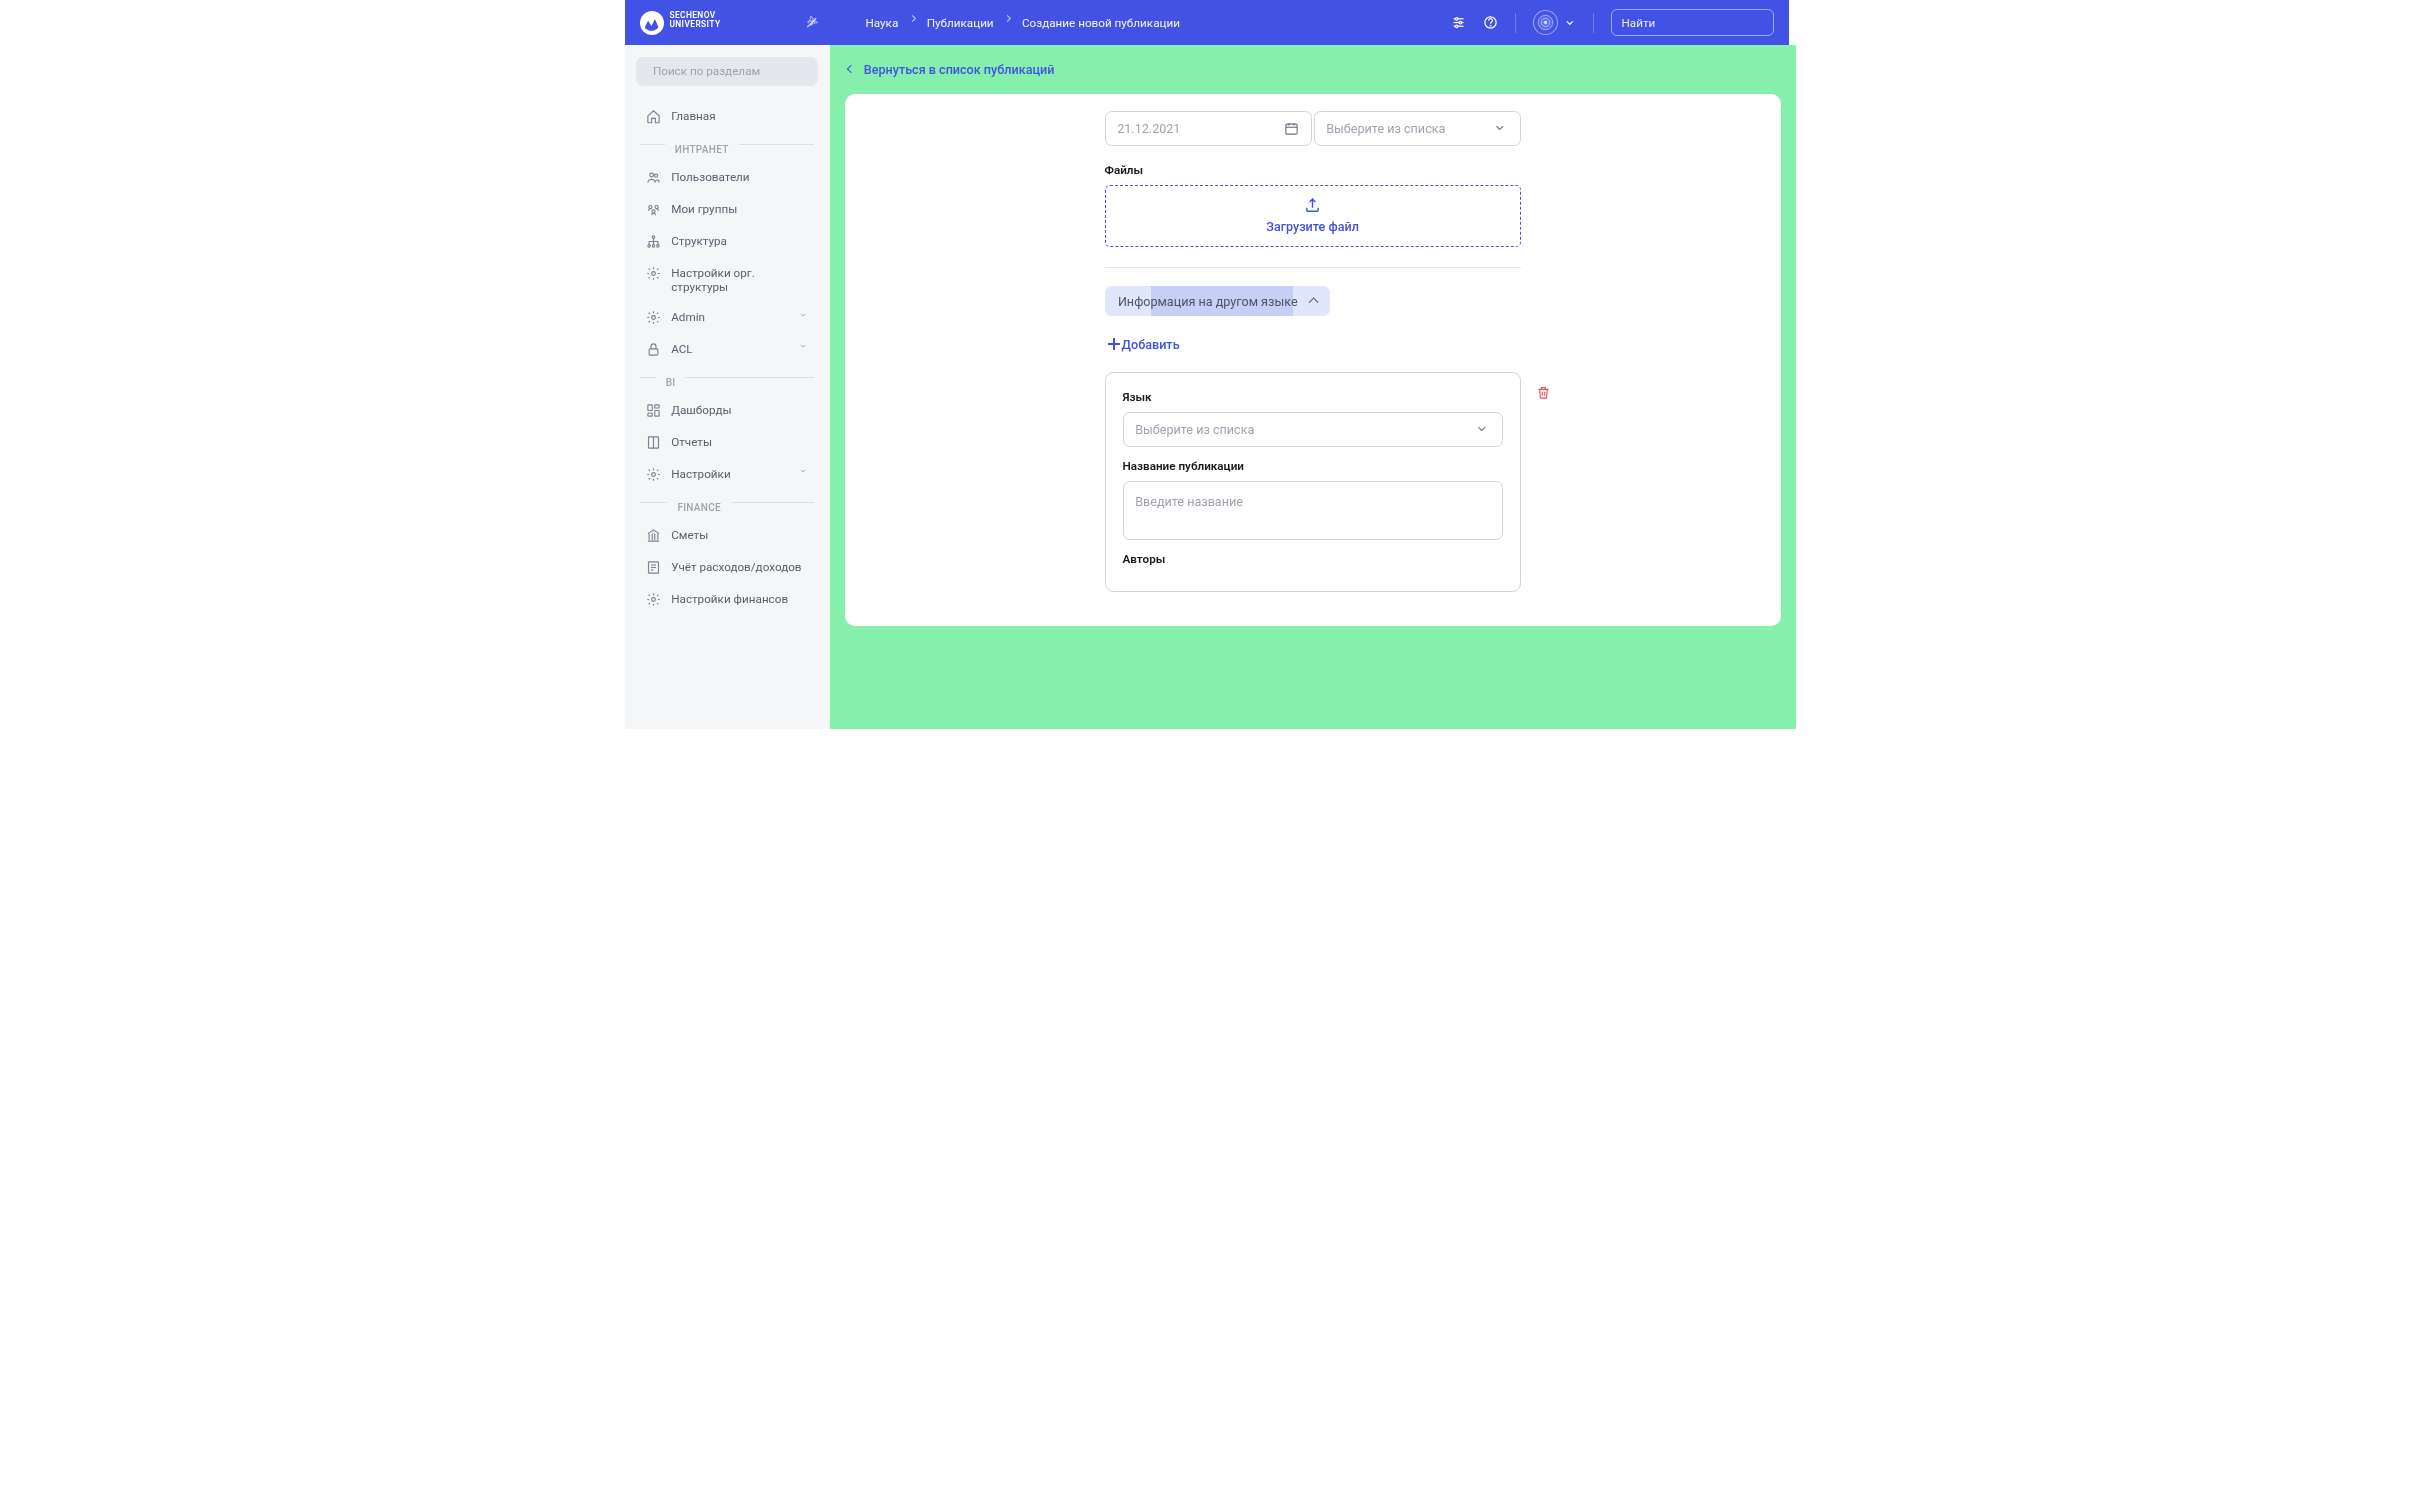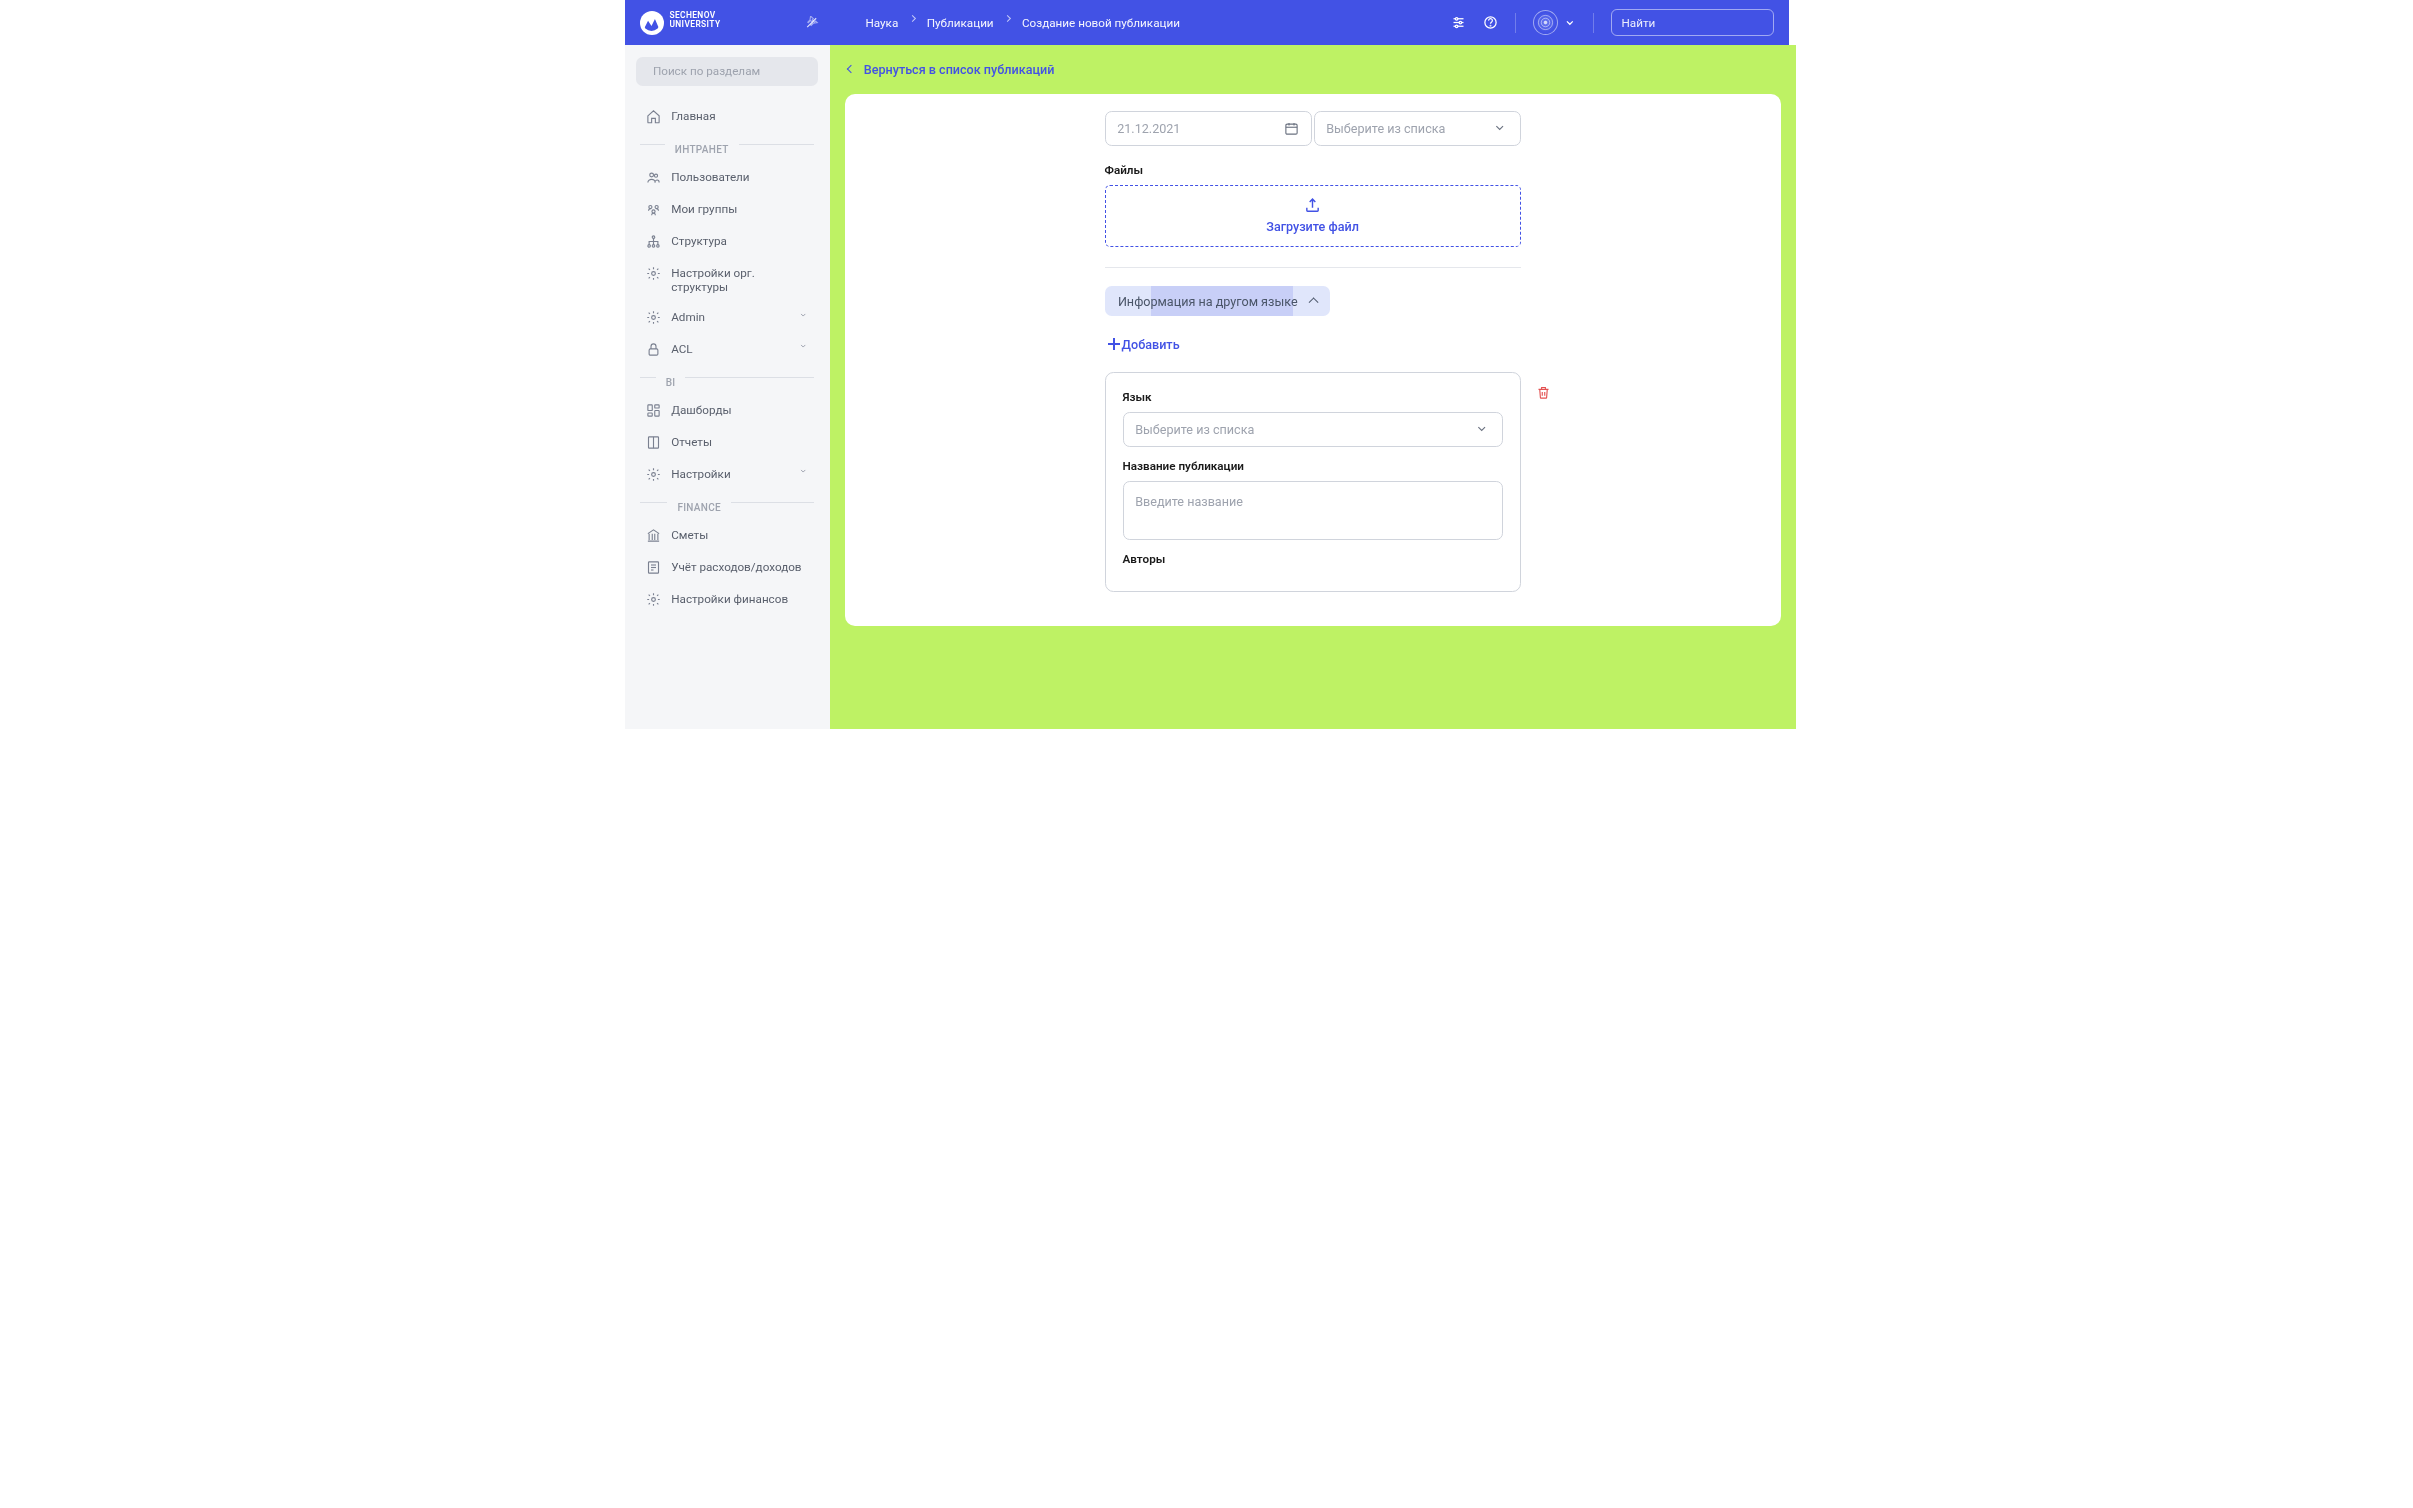--- a/index.html
+++ b/index.html
@@ -25,21 +25,21 @@
 .body-wrap{display:flex;min-height:684px}
 .sidebar{width:205px;background:#f5f6f8;padding:11.7px}
 .sb-search{height:29px;background:#e5e7ec;border-radius:6.7px;display:flex;align-items:center;padding:0 10px;gap:6.7px;margin-bottom:15px}
 .sb-search input{flex:1;background:transparent;border:none;font-size:11.7px;outline:none;color:#666}
 .sb-search input::placeholder{color:#9ea3ae}
 .nav-item{display:flex;align-items:flex-start;gap:10px;padding:8.4px 10px;border-radius:6.7px;color:#595f6c;font-size:11.7px;cursor:pointer}
 .nav-item .ic{width:15px;height:15px;display:flex;align-items:center;justify-content:center;flex-shrink:0}
 .nav-item .chev{margin-left:auto;width:8.4px;height:8.4px;display:flex;align-items:center;justify-content:center}
 .nav-group-hdr{display:flex;gap:10px;color:#9ea3ae;font-size:10px;font-weight:500;letter-spacing:0.3px;margin:11.7px 0 6.7px 0;padding:0 3.4px}
 .nav-group-hdr .line{flex:1;height:0.8px;background:#dcdfe5}
-.main{flex:1;background:#bef264;padding:13.4px 15px}
+.main{flex:1;background:#86efac;padding:13.4px 15px}
 .back-link{display:inline-flex;align-items:center;gap:10px;color:#4252e5;font-size:12.6px;font-weight:500;cursor:pointer;margin-bottom:13.4px;padding:3.4px}
 .back-chev{width:5.9px;height:5.9px;border-top:1.7px solid #4252e5;border-left:1.7px solid #4252e5;transform:rotate(-45deg)}
 .title-row{display:flex;align-items:center;gap:11.7px;margin-bottom:11.7px}
 .page-title{font-size:20px;font-weight:600;color:#1a1a1a}
 .badge{background:#edeef1;color:#6b7280;font-size:11px;padding:3.4px 10px;border-radius:10px}
 .title-actions{margin-left:auto;display:flex;gap:11.7px}
 .btn{height:28.5px;padding:0 15px;border-radius:6.7px;border:none;font-size:11.7px;font-weight:500;cursor:pointer;display:flex;align-items:center}
 .btn-secondary{background:#e5e7ec;color:#4a4f5b}
 .btn-primary{background:#dde3fc;color:#4252e5}
 .content{background:#fff;border-radius:10px;padding:17px 260px 34px 260px}

